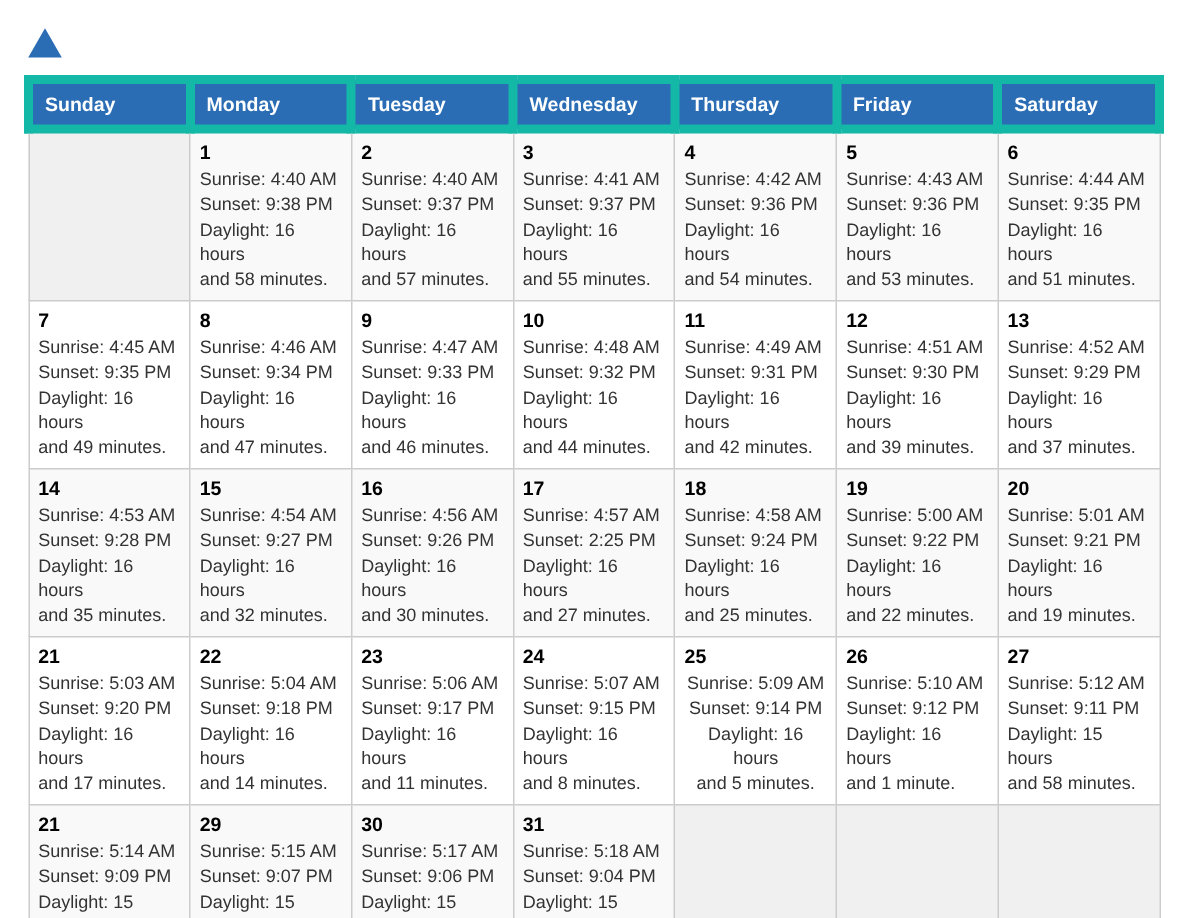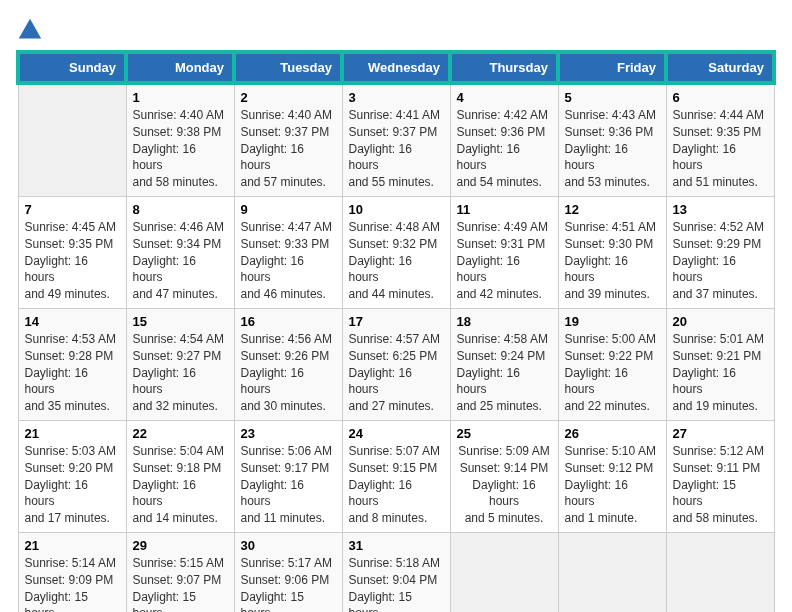--- a/index.html
+++ b/index.html
@@ -55,24 +55,24 @@
     }
     table {
       width: 100%;
       border-collapse: collapse;
       font-size: 11px;
     }
     thead th {
       background-color: #2a6db5;
       color: #fff;
       padding: 6px 8px;
-      text-align: right;
+      text-align: left;
       font-size: 13px;
       font-weight: bold;
-      border: 4px solid #14b8a6;
+      border: 6px solid #14b8a6;
     }
     tbody td {
       border: 1px solid #ccc;
       padding: 5px 6px;
       vertical-align: top;
       width: 108px;
       min-height: 80px;
     }
     tbody tr:nth-child(odd) td {
       background-color: #f9f9f9;
@@ -241,21 +241,21 @@
         <td>
           <span class="day-number">16</span>
           <div class="day-info" style="white-space: pre-line;">Sunrise: 4:56 AM
 Sunset: 9:26 PM
 Daylight: 16 hours
 and 30 minutes.</div>
         </td>
         <td>
           <span class="day-number">17</span>
           <div class="day-info" style="white-space: pre-line;">Sunrise: 4:57 AM
-Sunset: 6:25 PM
+Sunset: 2:25 PM
 Daylight: 16 hours
 and 27 minutes.</div>
         </td>
         <td>
           <span class="day-number">18</span>
           <div class="day-info" style="white-space: pre-line;">Sunrise: 4:58 AM
 Sunset: 9:24 PM
 Daylight: 16 hours
 and 25 minutes.</div>
         </td>

